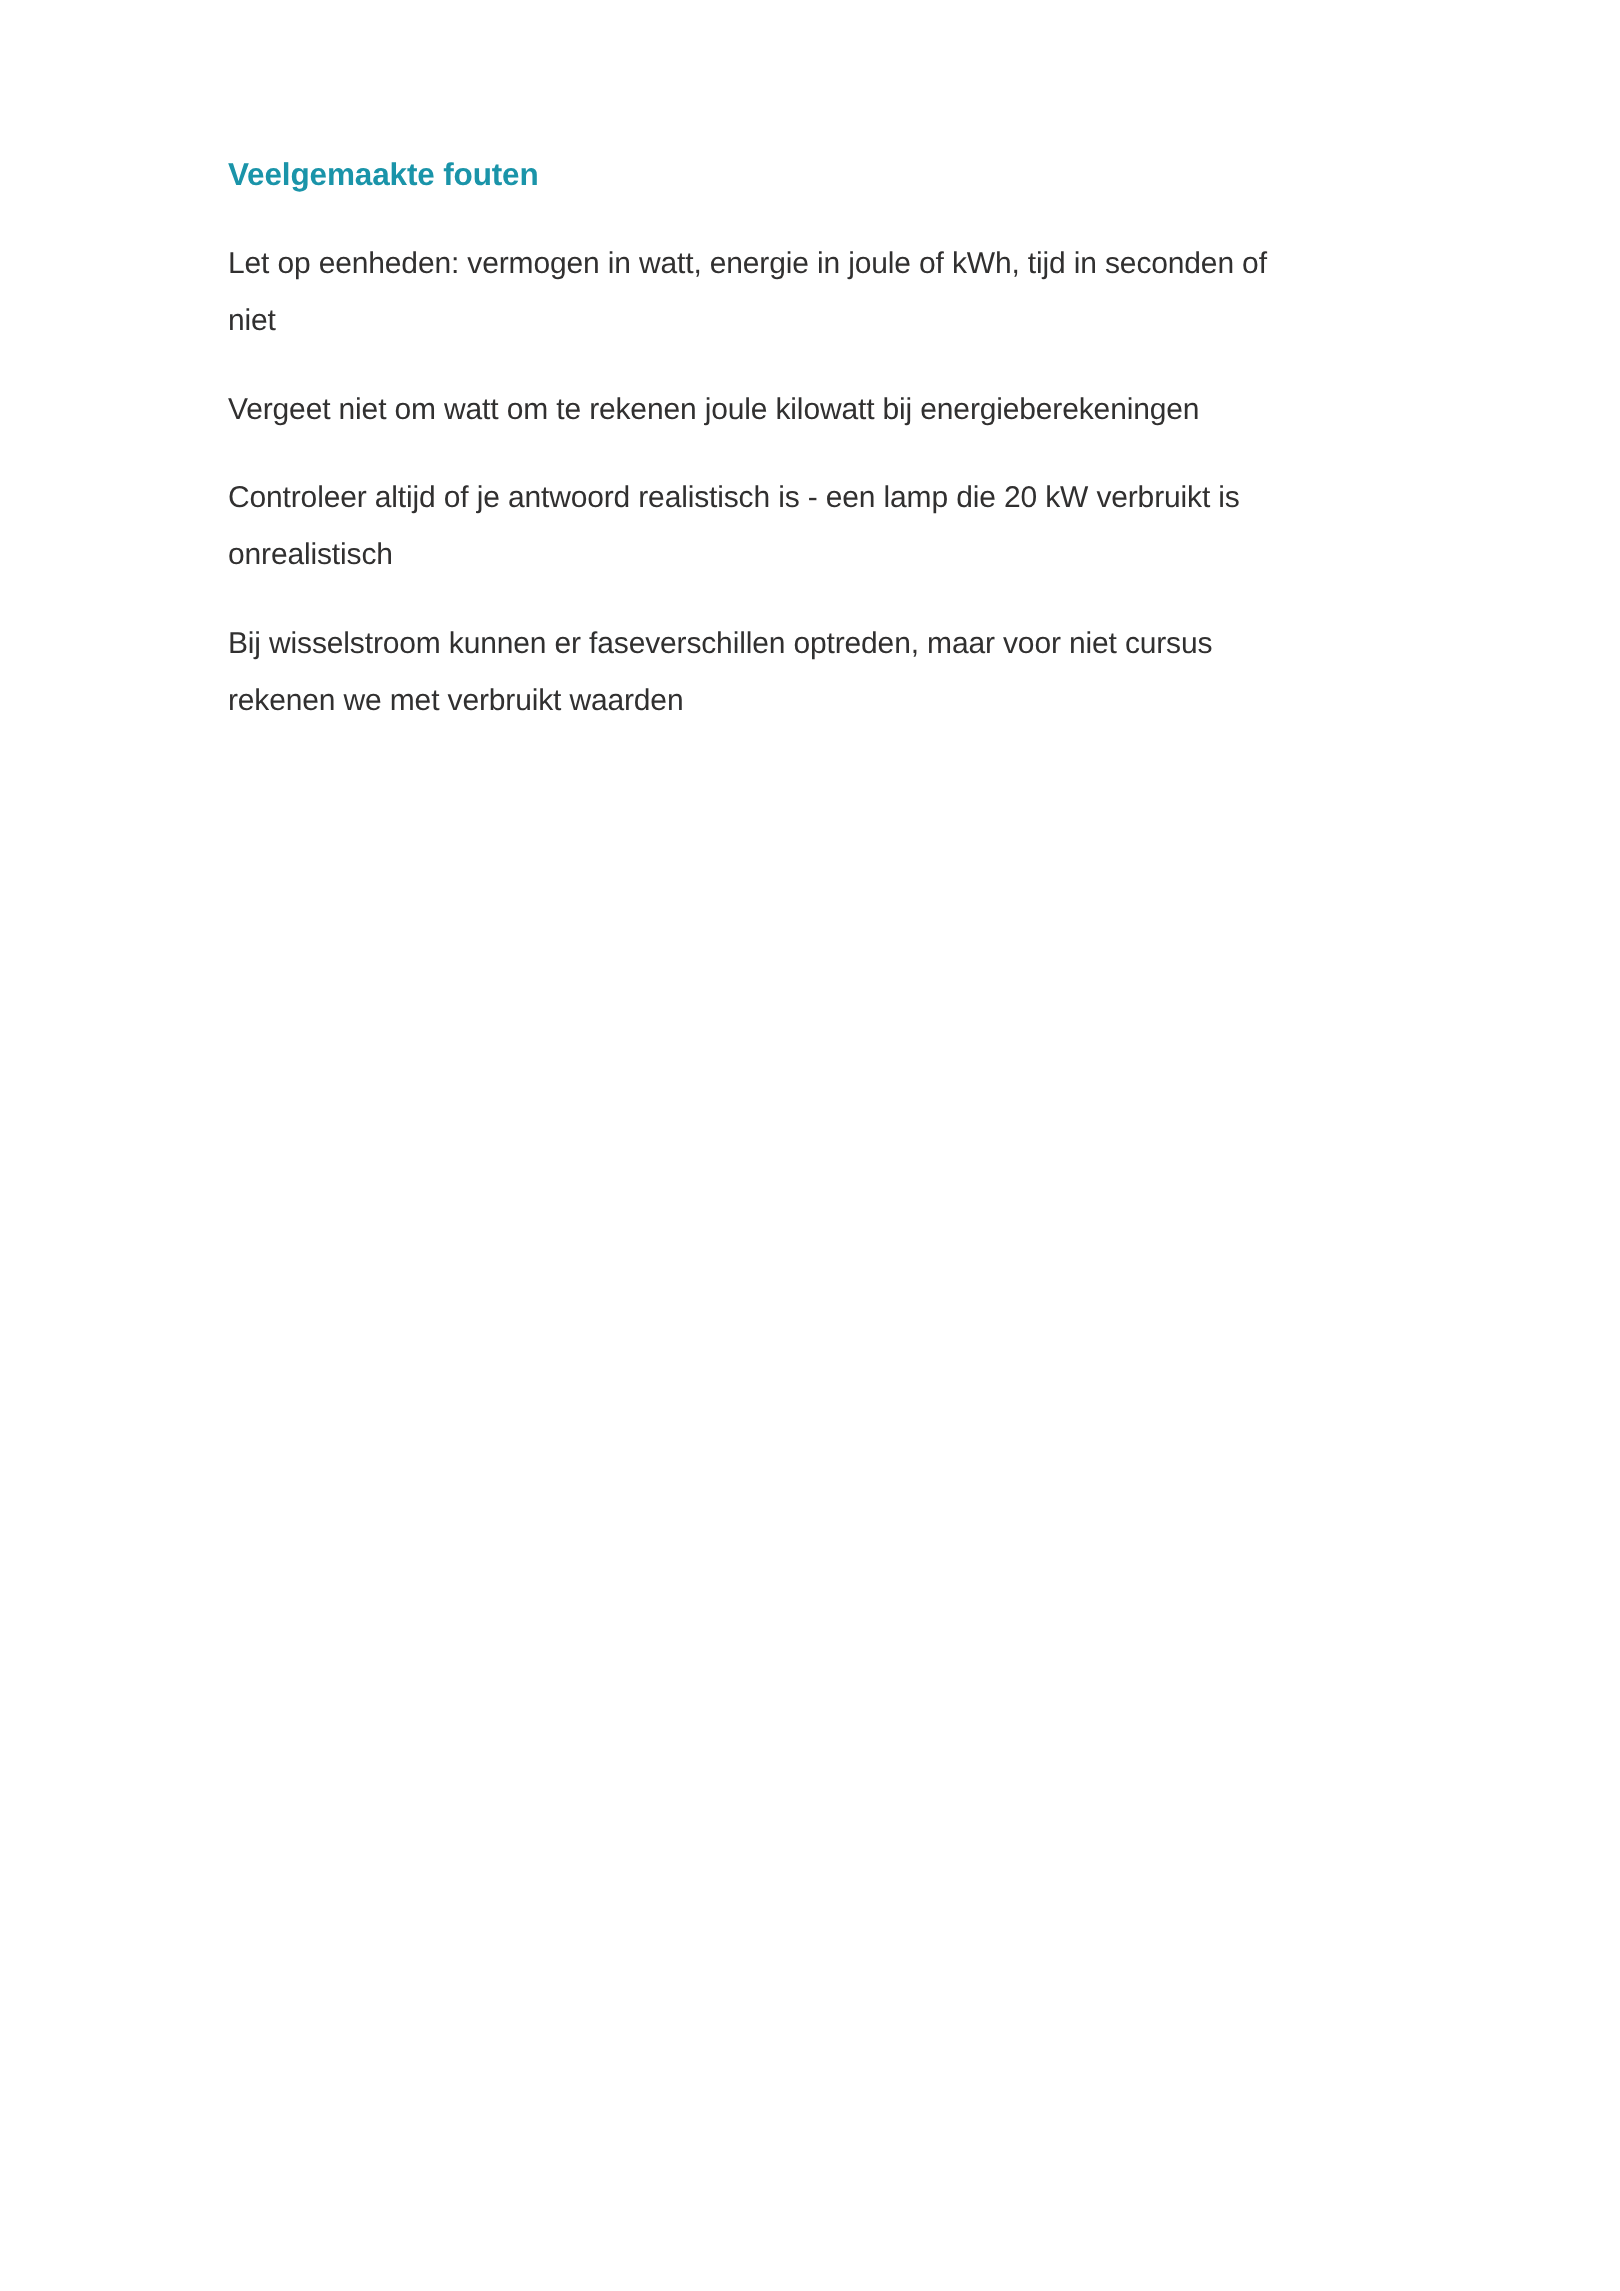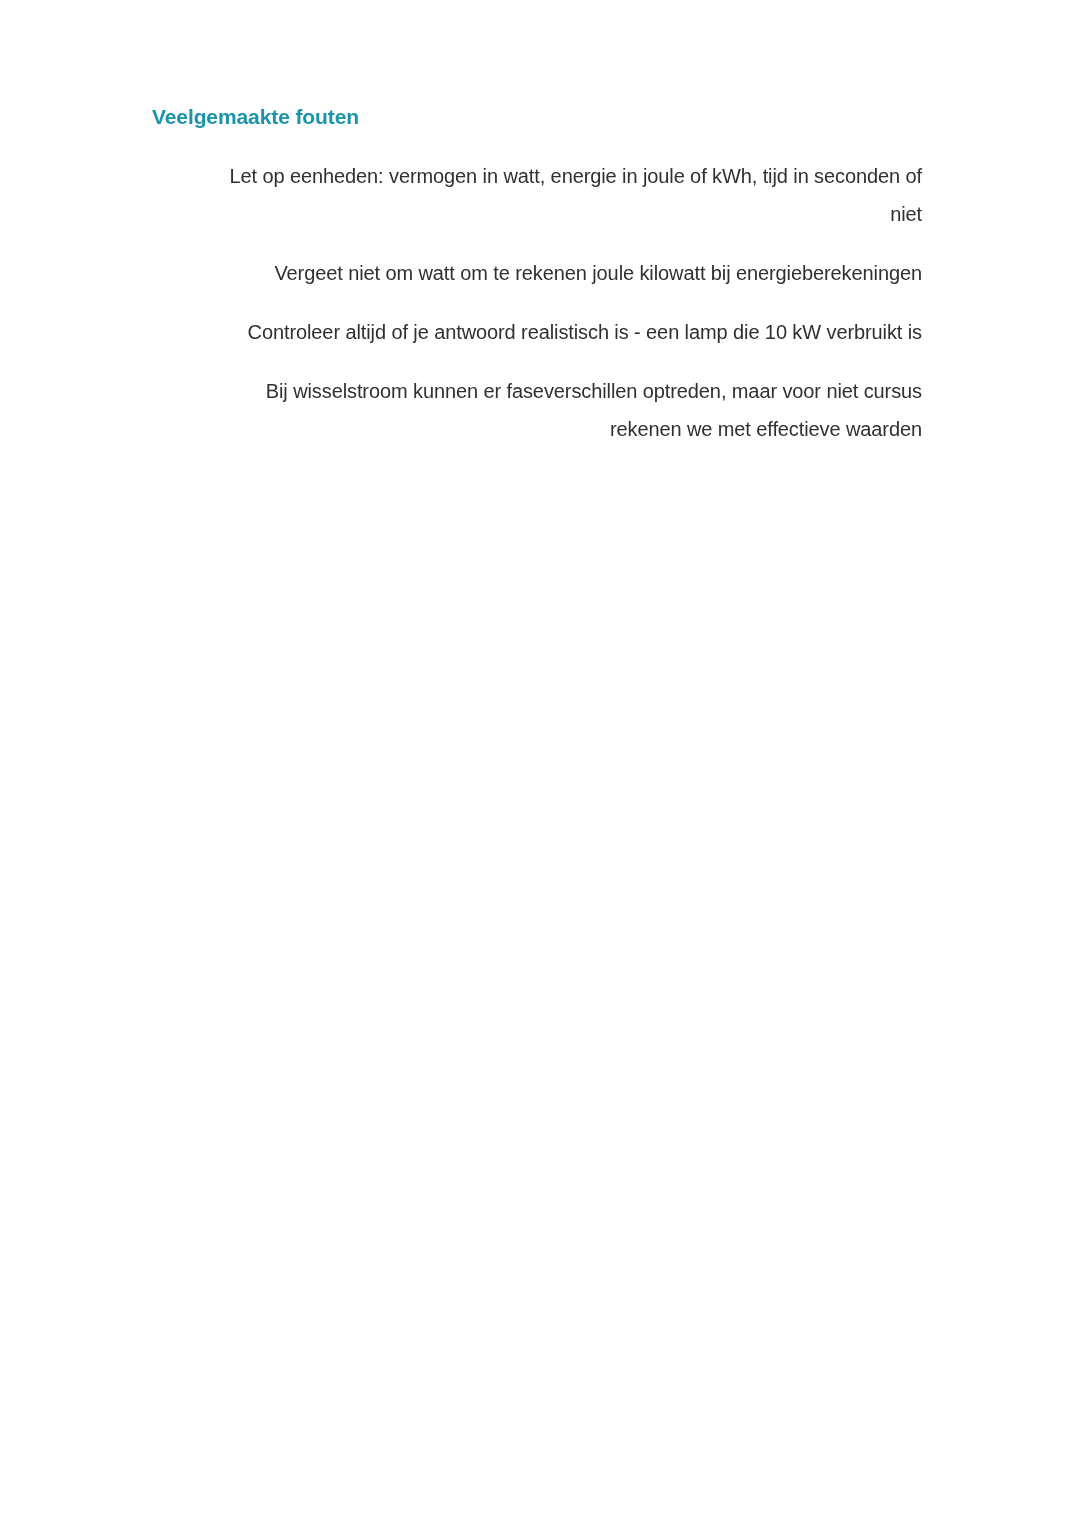--- a/index.html
+++ b/index.html
@@ -28,21 +28,20 @@
     font-weight: 700;
     letter-spacing: -0.1px;
     
   }
   .para {
     margin: 0 0 21px 0;
     font-size: 20px;
     line-height: 38px;
     letter-spacing: -0.1px;
     color: #313030;
-    text-align: right;
   }
   .para:last-child {
     margin-bottom: 0;
   }
   .line {
     display: block;
     white-space: nowrap;
   }
 </style>
 </head>
@@ -56,22 +55,23 @@
     <p class="para">
       <span class="line">Let op eenheden: vermogen in watt, energie in joule of kWh, tijd in seconden of</span>
       <span class="line">niet</span>
     </p>
 
     <p class="para">
       <span class="line">Vergeet niet om watt om te rekenen joule kilowatt bij energieberekeningen</span>
     </p>
 
     <p class="para">
-      <span class="line">Controleer altijd of je antwoord realistisch is - een lamp die 10 kW verbruikt is</span>
+      <span class="line">Controleer altijd of je antwoord realistisch is - een lamp die 20 kW verbruikt is</span>
+      <span class="line">onrealistisch</span>
     </p>
 
     <p class="para">
       <span class="line">Bij wisselstroom kunnen er faseverschillen optreden, maar voor niet cursus</span>
-      <span class="line">rekenen we met effectieve waarden</span>
+      <span class="line">rekenen we met verbruikt waarden</span>
     </p>
 
   </main>
 </div>
 
 </body></html>

